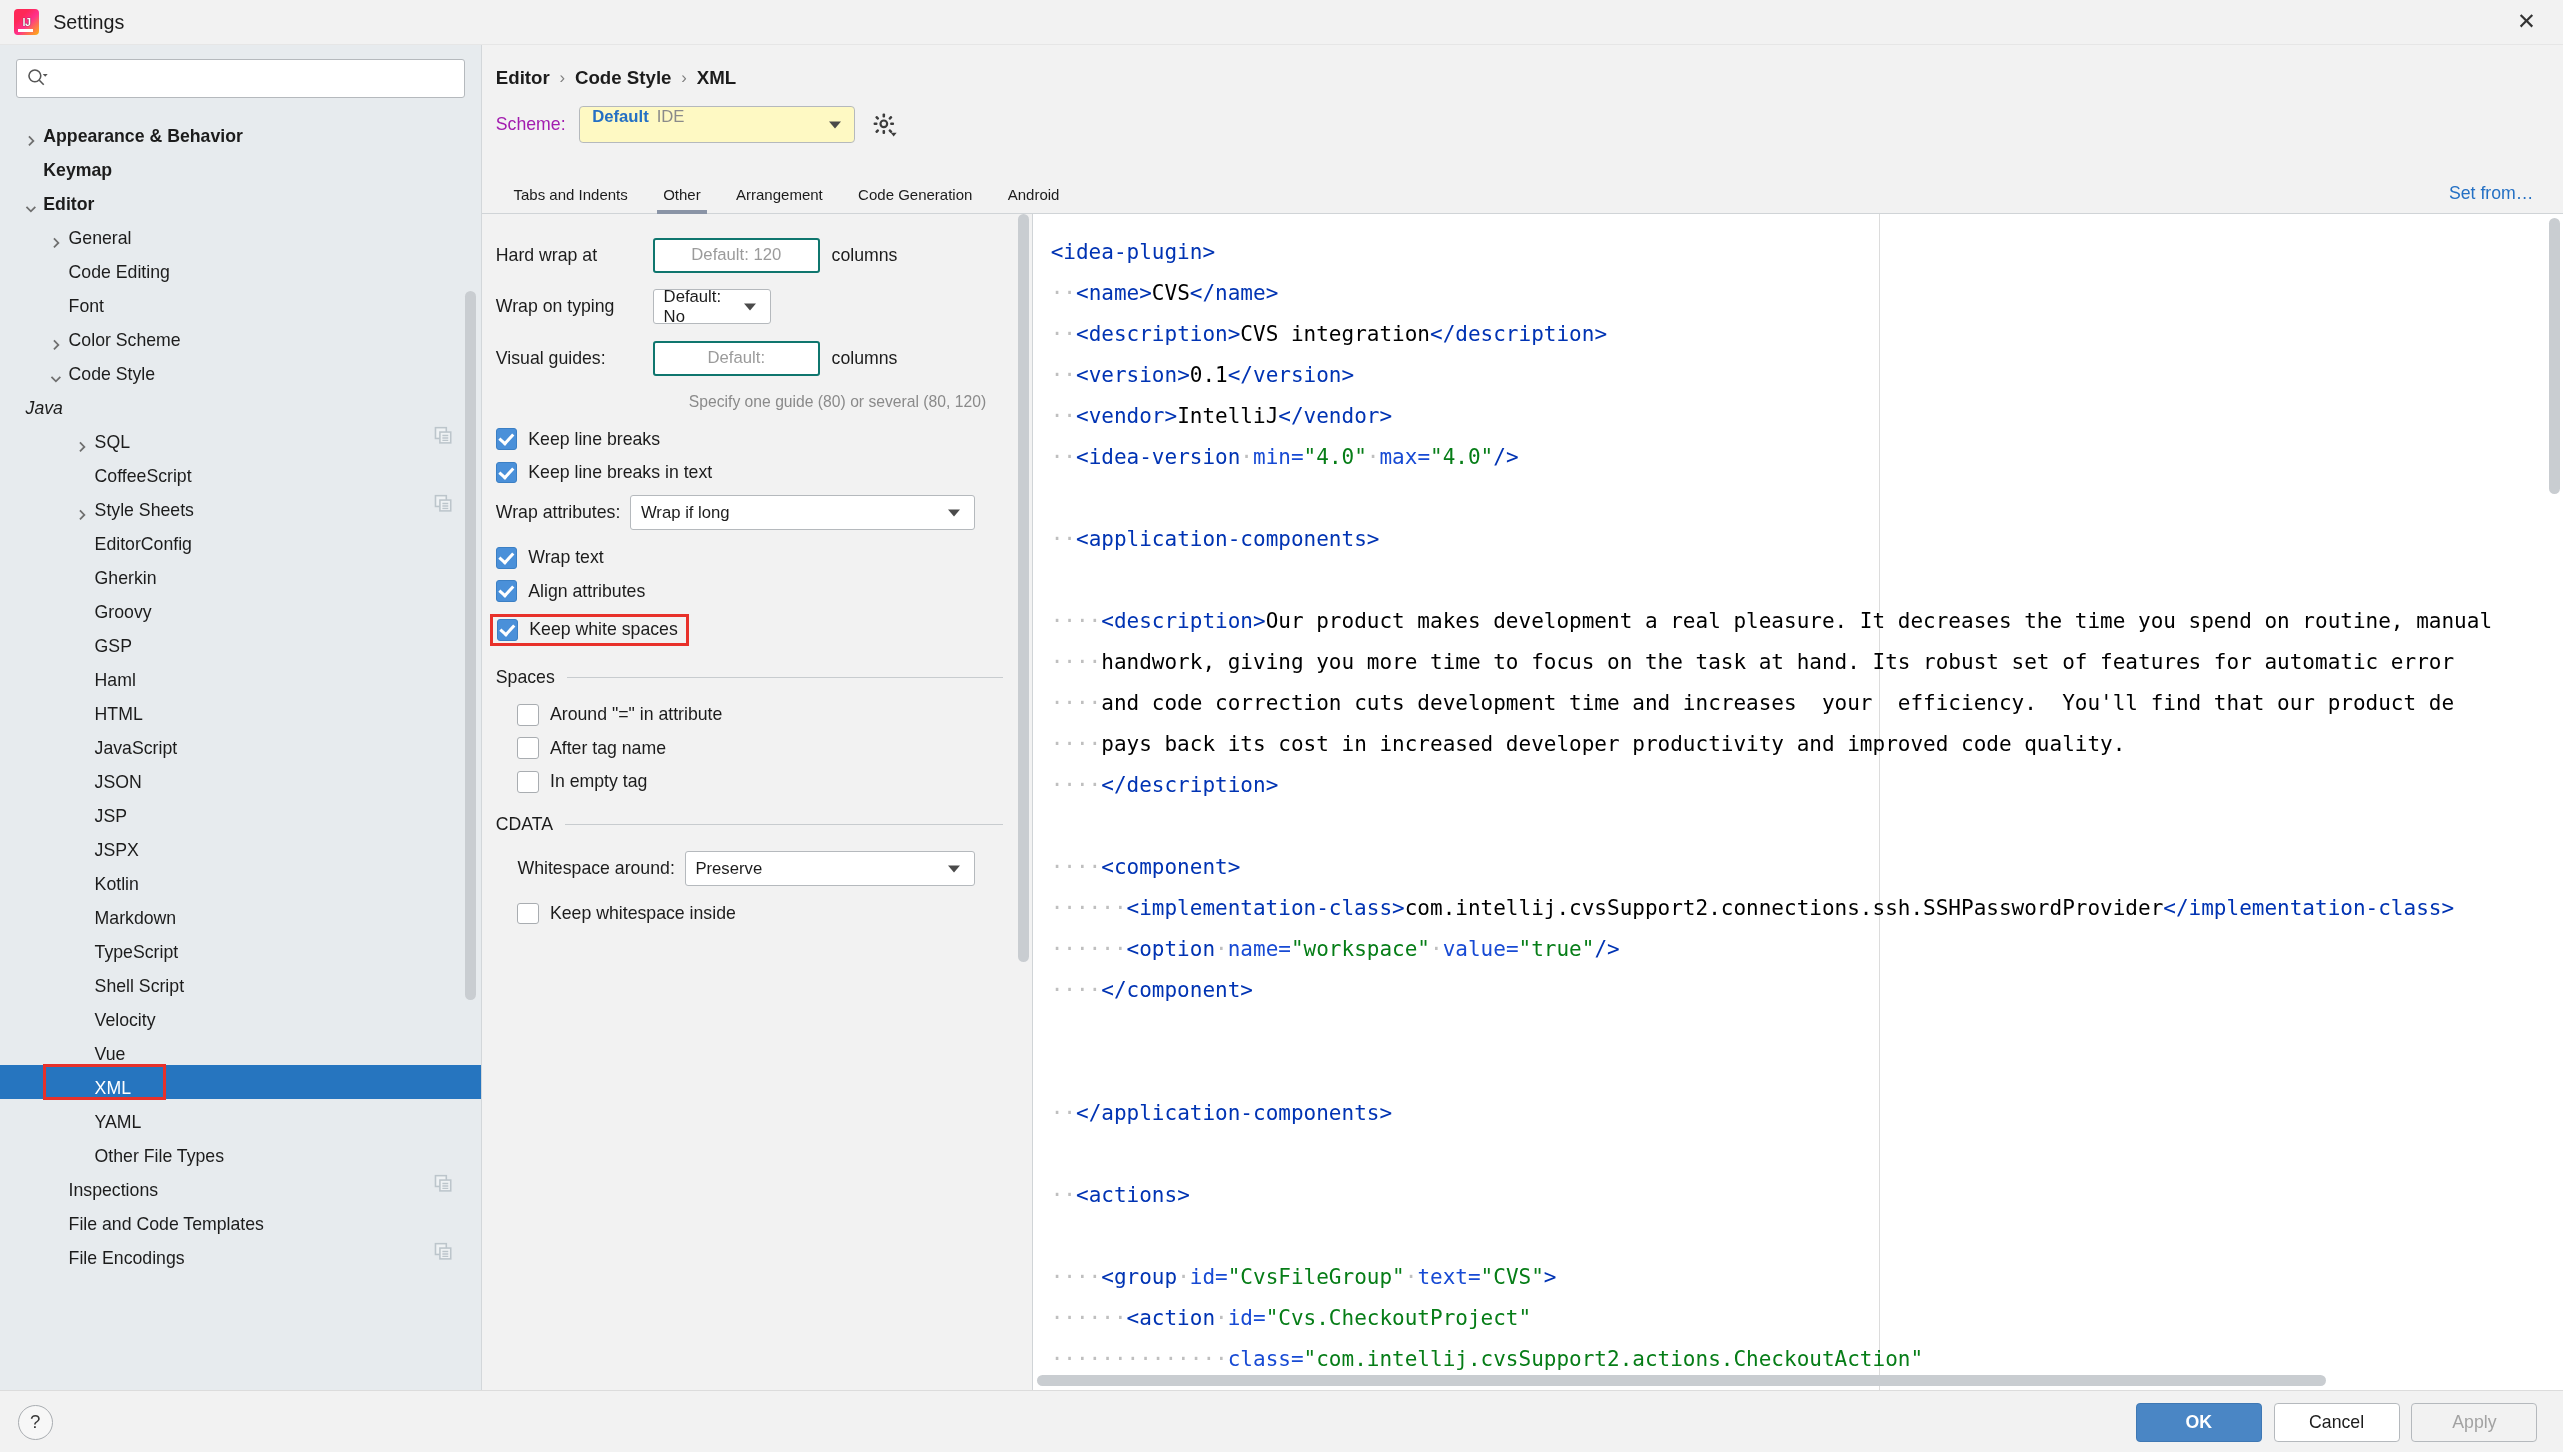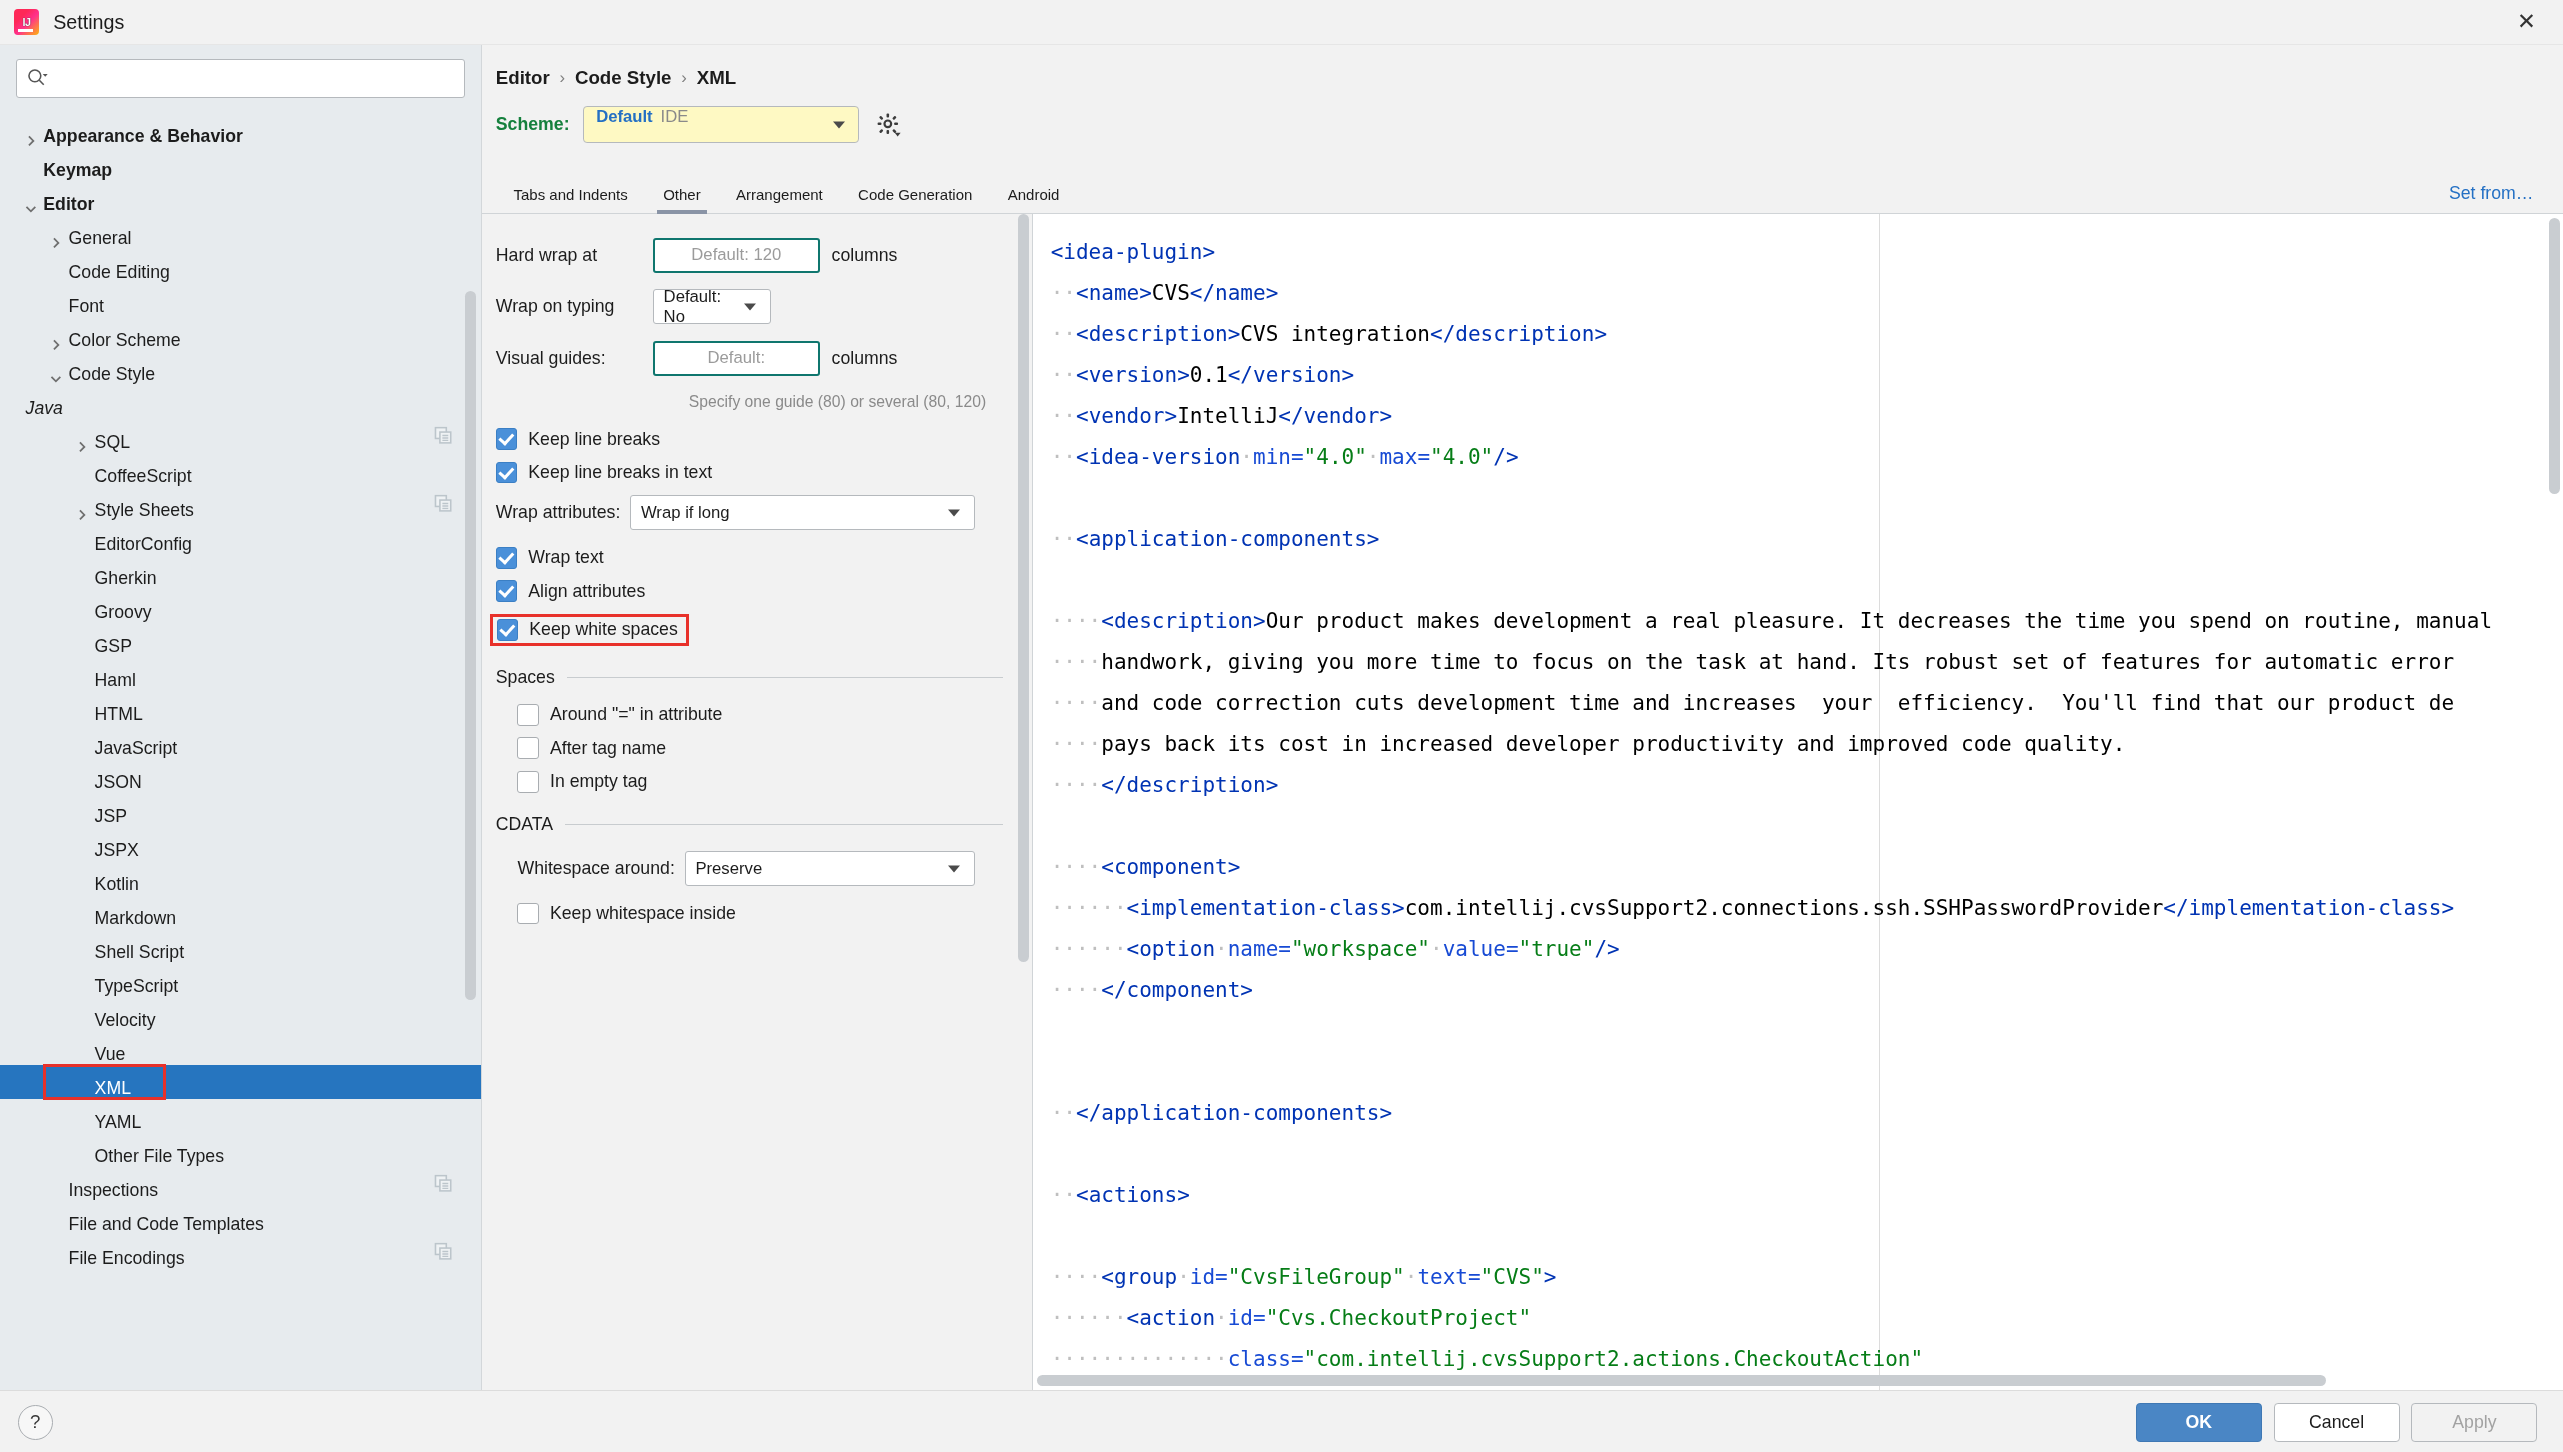--- a/index.html
+++ b/index.html
@@ -129,21 +129,21 @@
   }
   #breadcrumb {
     padding: 21.7px 0 0 13.8px; font-size: 18.7px; font-weight: bold;
     color: #1c1c1c; display: flex; align-items: center; gap: 9.8px;
   }
   .bc-sep { color: #808080; font-weight: normal; font-size: 16.7px; }
   #scheme-row {
     display: flex; align-items: center; gap: 13.8px;
     padding: 17.7px 0 0 13.8px;
   }
-  #scheme-label { font-size: 17.7px; color: #15803d; font-weight: bold; }
+  #scheme-label { font-size: 17.7px; color: #a21caf; }
   #scheme-select {
     width: 276px; height: 37px; background: #fef9c3;
     border: 1px solid #b5b9bd; border-radius: 3.9px;
     display: flex; align-items: flex-start; padding: 0 7.9px 0 11.8px;
     position: relative; cursor: pointer;
   }
   #scheme-name { font-size: 16.7px; font-weight: bold; color: #2470c4; }
   #scheme-kind { font-size: 16.7px; color: #8a8a8a; margin-left: 7.9px; }
   .caret-dn {
     position: absolute; right: 13.8px; top: 50%;
@@ -459,25 +459,25 @@
           <div class="tree-row" style="padding-left: 69px;">
             <span class="twisty"></span>
             <span class="tree-label">Kotlin</span>
           </div>
           <div class="tree-row" style="padding-left: 69px;">
             <span class="twisty"></span>
             <span class="tree-label">Markdown</span>
           </div>
           <div class="tree-row" style="padding-left: 69px;">
             <span class="twisty"></span>
+            <span class="tree-label">TypeScript</span>
+          </div>
+          <div class="tree-row" style="padding-left: 69px;">
+            <span class="twisty"></span>
             <span class="tree-label">Shell Script</span>
-          </div>
-          <div class="tree-row" style="padding-left: 69px;">
-            <span class="twisty"></span>
-            <span class="tree-label">TypeScript</span>
           </div>
           <div class="tree-row" style="padding-left: 69px;">
             <span class="twisty"></span>
             <span class="tree-label">Velocity</span>
           </div>
           <div class="tree-row" style="padding-left: 69px;">
             <span class="twisty"></span>
             <span class="tree-label">Vue</span>
           </div>
           <div class="tree-row selected outlined" style="padding-left: 69px;">

